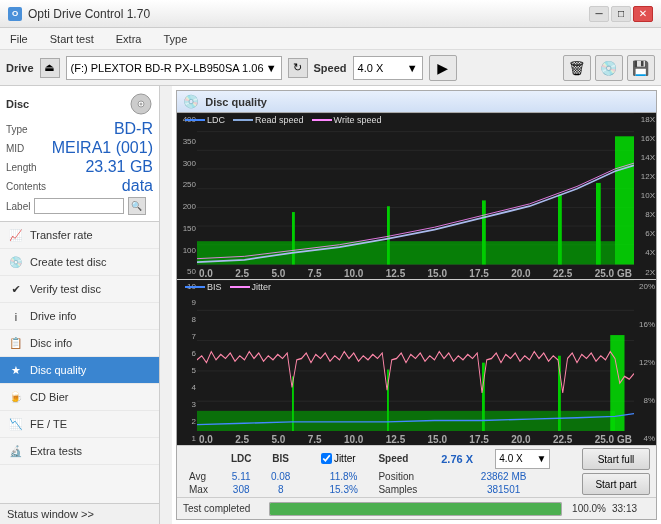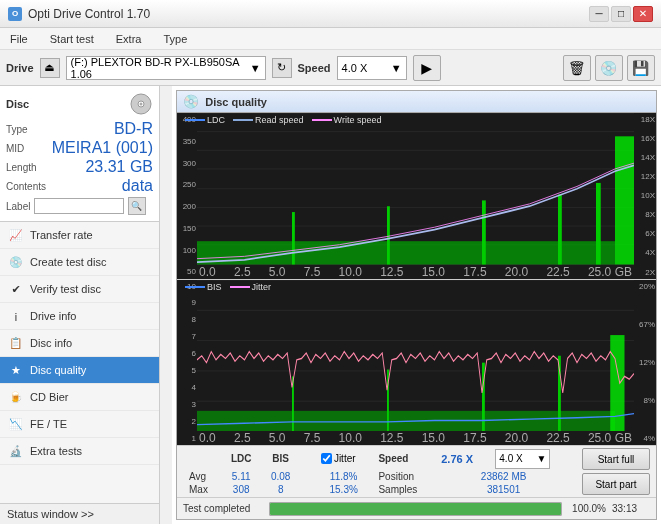--- a/index.html
+++ b/index.html
@@ -31,21 +31,21 @@
     
     .toolbar {
       background: #f0f0f0;
       border-bottom: 1px solid #ccc;
       display: flex; align-items: center;
       height: 36px; padding: 0 6px; gap: 6px;
     }
     .toolbar-label { font-size: 11px; color: #333; font-weight: bold; }
     .drive-select {
       height: 24px; border: 1px solid #aaa; background: white;
-      font-size: 11px; padding: 0 4px; width: 200px;
+      font-size: 11px; padding: 0 4px; width: 216px;
       display: flex; align-items: center; justify-content: space-between;
       cursor: pointer;
     }
     .drive-icon { width: 20px; height: 20px; background: #e0e0e0; border: 1px solid #aaa; display: flex; align-items: center; justify-content: center; cursor: pointer; }
     .speed-select {
       height: 24px; border: 1px solid #aaa; background: white;
       font-size: 11px; padding: 0 4px; width: 70px;
       display: flex; align-items: center; justify-content: space-between; cursor: pointer;
     }
     .toolbar-icon-btn { width: 28px; height: 26px; border: 1px solid #aaa; background: #e8e8e8; display: flex; align-items: center; justify-content: center; cursor: pointer; border-radius: 2px; font-size: 14px; }
@@ -141,21 +141,21 @@
     .chart-legend { position: absolute; top: 2px; left: 8px; display: flex; gap: 8px; align-items: center; z-index: 10; }
     .legend-item { display: flex; align-items: center; gap: 2px; font-size: 9px; }
     .legend-dot { width: 20px; height: 2px; }
     .legend-text { color: #ddd; font-size: 9px; }
 
     
     .y-labels-right { position: absolute; right: 0; top: 0; bottom: 0; width: 22px; display: flex; flex-direction: column; justify-content: space-between; padding: 2px 1px; }
     .y-label { font-size: 8px; color: #aaa; text-align: right; }
     .y-labels-left { position: absolute; left: 0; top: 0; bottom: 0; width: 20px; display: flex; flex-direction: column; justify-content: space-between; padding: 2px 1px; }
     .x-labels { position: absolute; bottom: 0; left: 20px; right: 22px; display: flex; justify-content: space-between; padding: 0 2px; }
-    .x-label { font-size: 12px; color: #aaa; }
+    .x-label { font-size: 10px; color: #aaa; font-weight: bold; }
 
     .chart-inner { position: absolute; top: 0; left: 20px; right: 22px; bottom: 14px; }
   </style>
 </head>
 <body>
 
 <div class="title-bar">
   <div class="title-bar-left">
     <div class="title-icon">O</div>
     <span class="title-text">Opti Drive Control 1.70</span>
@@ -386,21 +386,21 @@
             <span class="y-label">6</span>
             <span class="y-label">5</span>
             <span class="y-label">4</span>
             <span class="y-label">3</span>
             <span class="y-label">2</span>
             <span class="y-label">1</span>
           </div>
 
           <div class="y-labels-right" style="z-index:5;">
             <span class="y-label">20%</span>
-            <span class="y-label">67%</span>
+            <span class="y-label">16%</span>
             <span class="y-label">12%</span>
             <span class="y-label">8%</span>
             <span class="y-label">4%</span>
           </div>
 
           <div class="x-labels" style="bottom:0;left:20px;right:22px;position:absolute;display:flex;justify-content:space-between;">
             <span class="x-label">0.0</span>
             <span class="x-label">2.5</span>
             <span class="x-label">5.0</span>
             <span class="x-label">7.5</span>

